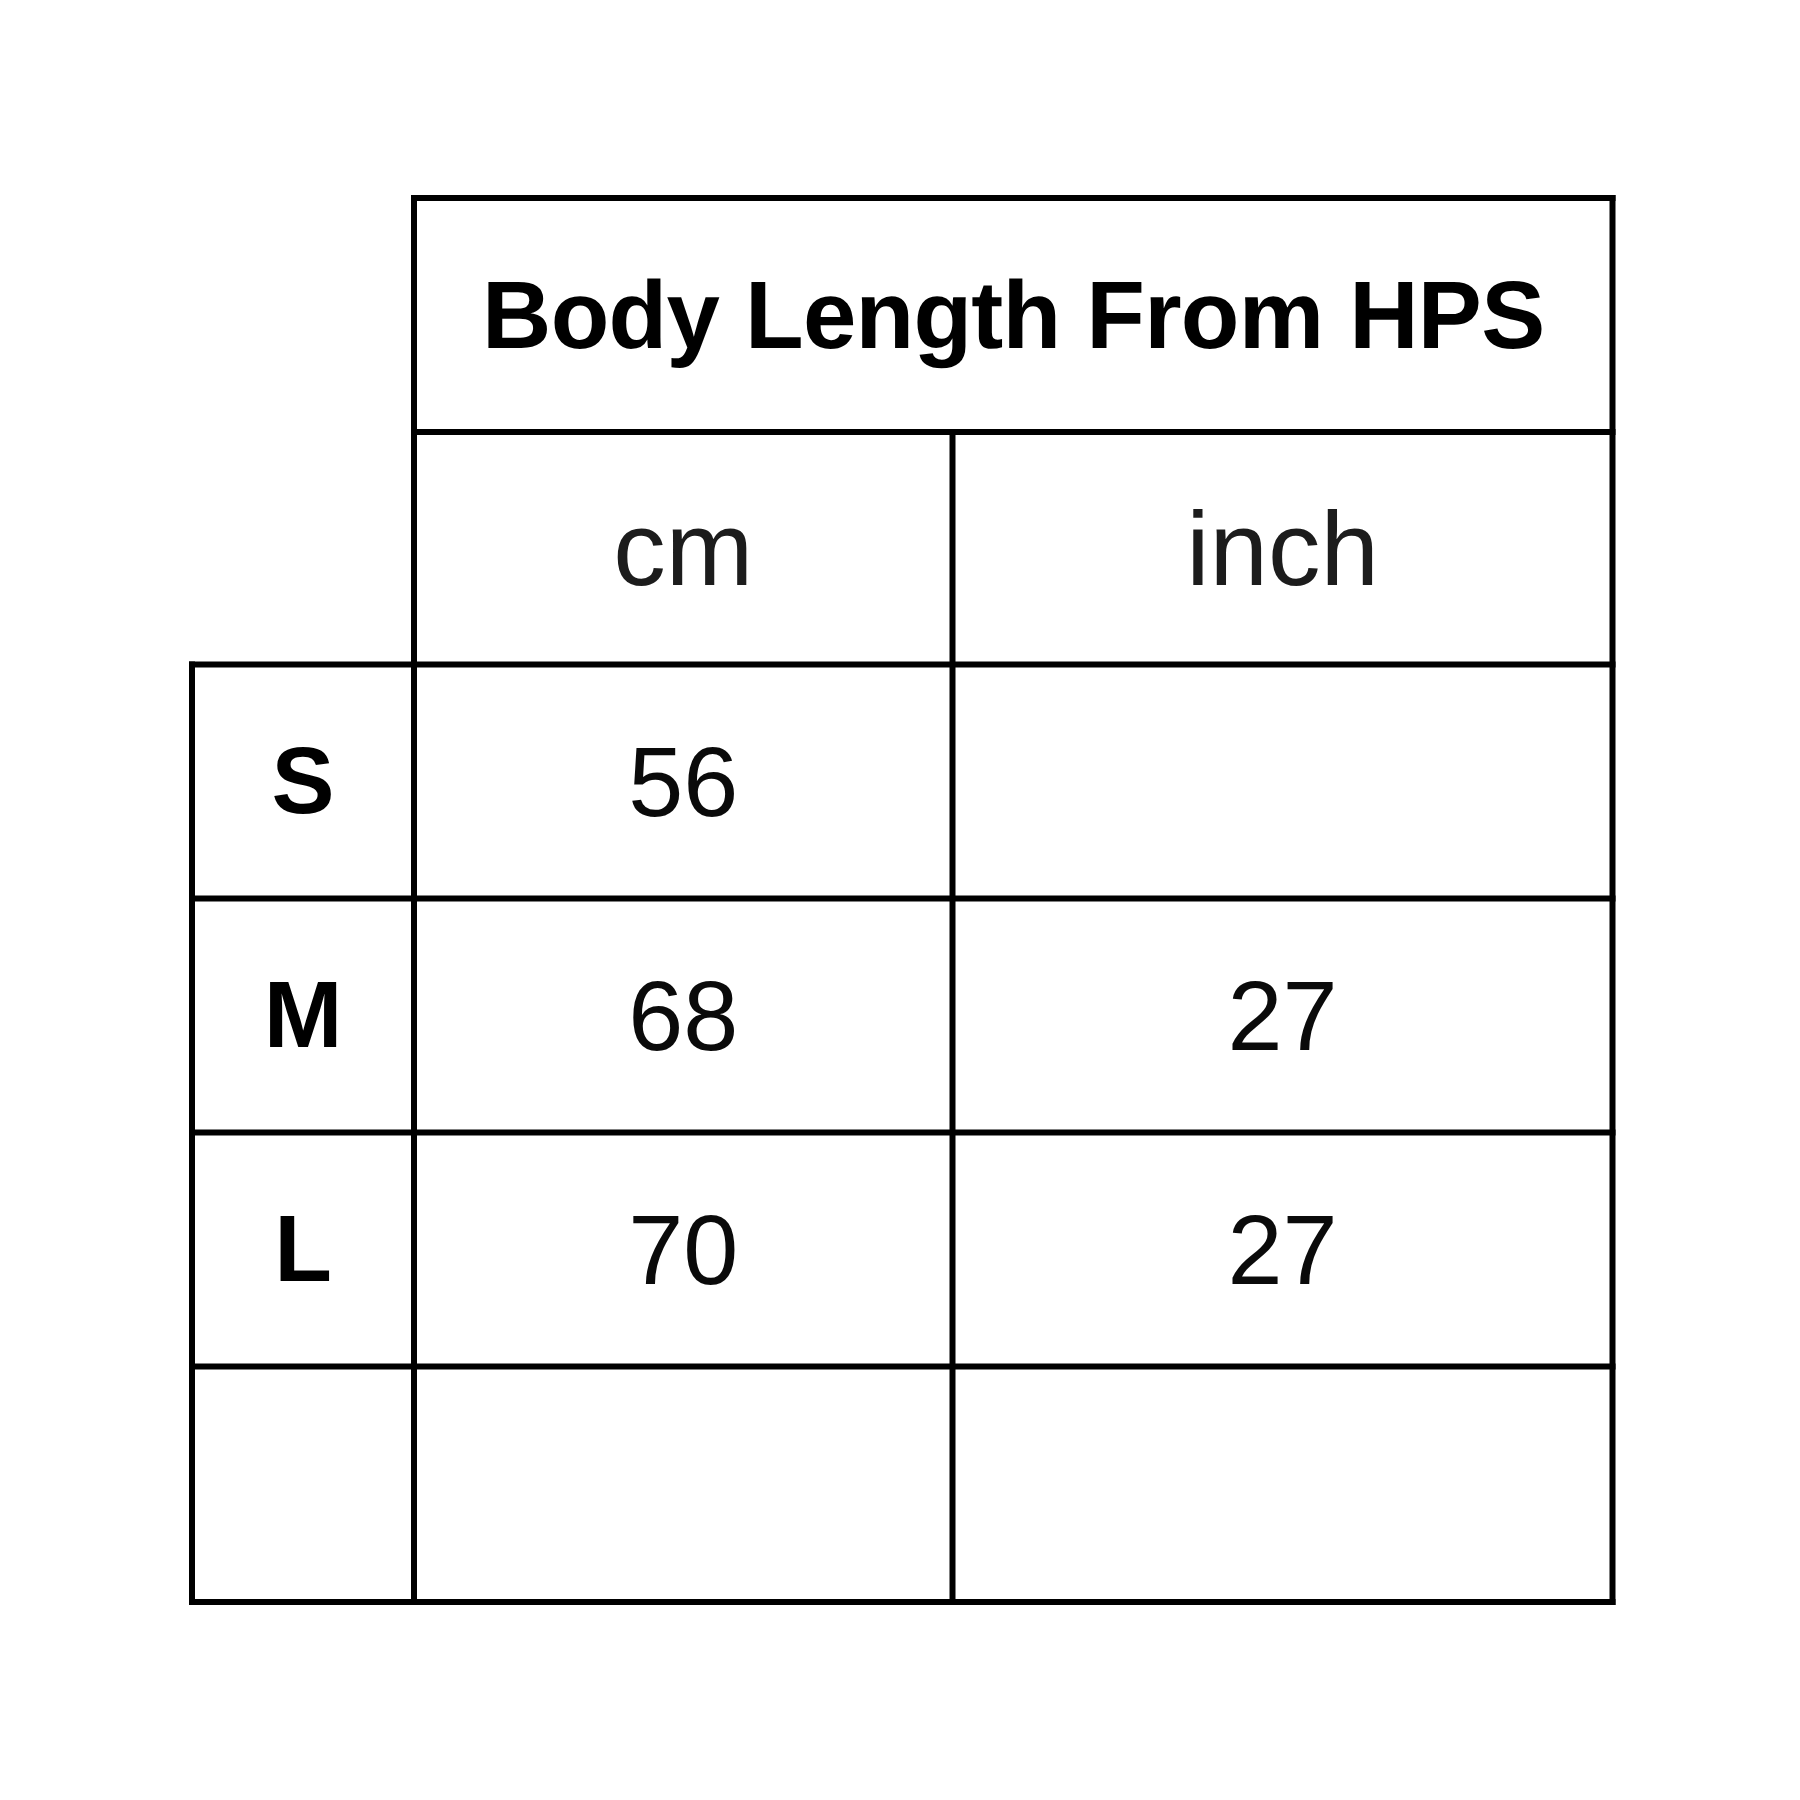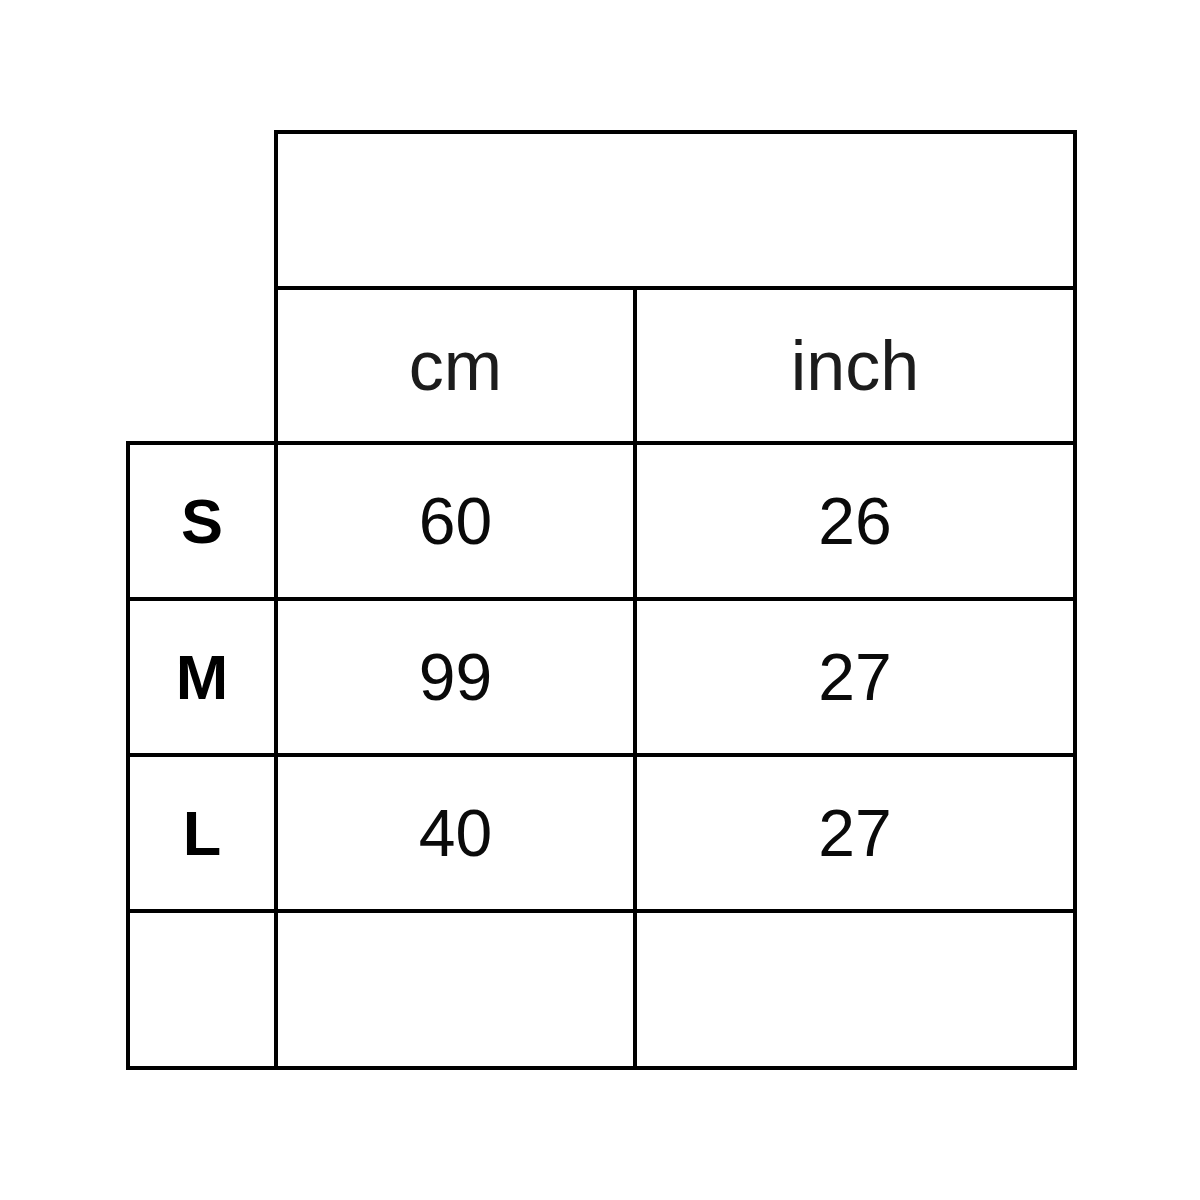--- a/index.html
+++ b/index.html
@@ -72,30 +72,30 @@
   <div class="line" style="left:126px; top:597px; width:951px; height:4px;"></div>
   <div class="line" style="left:126px; top:753px; width:951px; height:4px;"></div>
   <div class="line" style="left:126px; top:909px; width:951px; height:4px;"></div>
   <div class="line" style="left:126px; top:1066px; width:951px; height:4px;"></div>
 
   <div class="line" style="left:126px; top:441px; width:4px; height:629px;"></div>
   <div class="line" style="left:274px; top:130px; width:4px; height:940px;"></div>
   <div class="line" style="left:633px; top:286px; width:4px; height:784px;"></div>
   <div class="line" style="left:1073px; top:130px; width:4px; height:940px;"></div>
 
+  <div class="cell title-cell title-text">Body Length From HPS</div>
 
   <div class="cell col-cm unit-row unit-text">cm</div>
   <div class="cell col-inch unit-row unit-text">inch</div>
 
   <div class="cell col-size row-0 size-text">S</div>
-  <div class="cell col-cm row-0 value-text">60</div>
-  <div class="cell col-inch row-0 value-text">26</div>
+  <div class="cell col-cm row-0 value-text">56</div>
 
   <div class="cell col-size row-1 size-text">M</div>
-  <div class="cell col-cm row-1 value-text">99</div>
+  <div class="cell col-cm row-1 value-text">68</div>
   <div class="cell col-inch row-1 value-text">27</div>
 
   <div class="cell col-size row-2 size-text">L</div>
-  <div class="cell col-cm row-2 value-text">40</div>
+  <div class="cell col-cm row-2 value-text">70</div>
   <div class="cell col-inch row-2 value-text">27</div>
 
 
 </div>
 
 </body></html>

